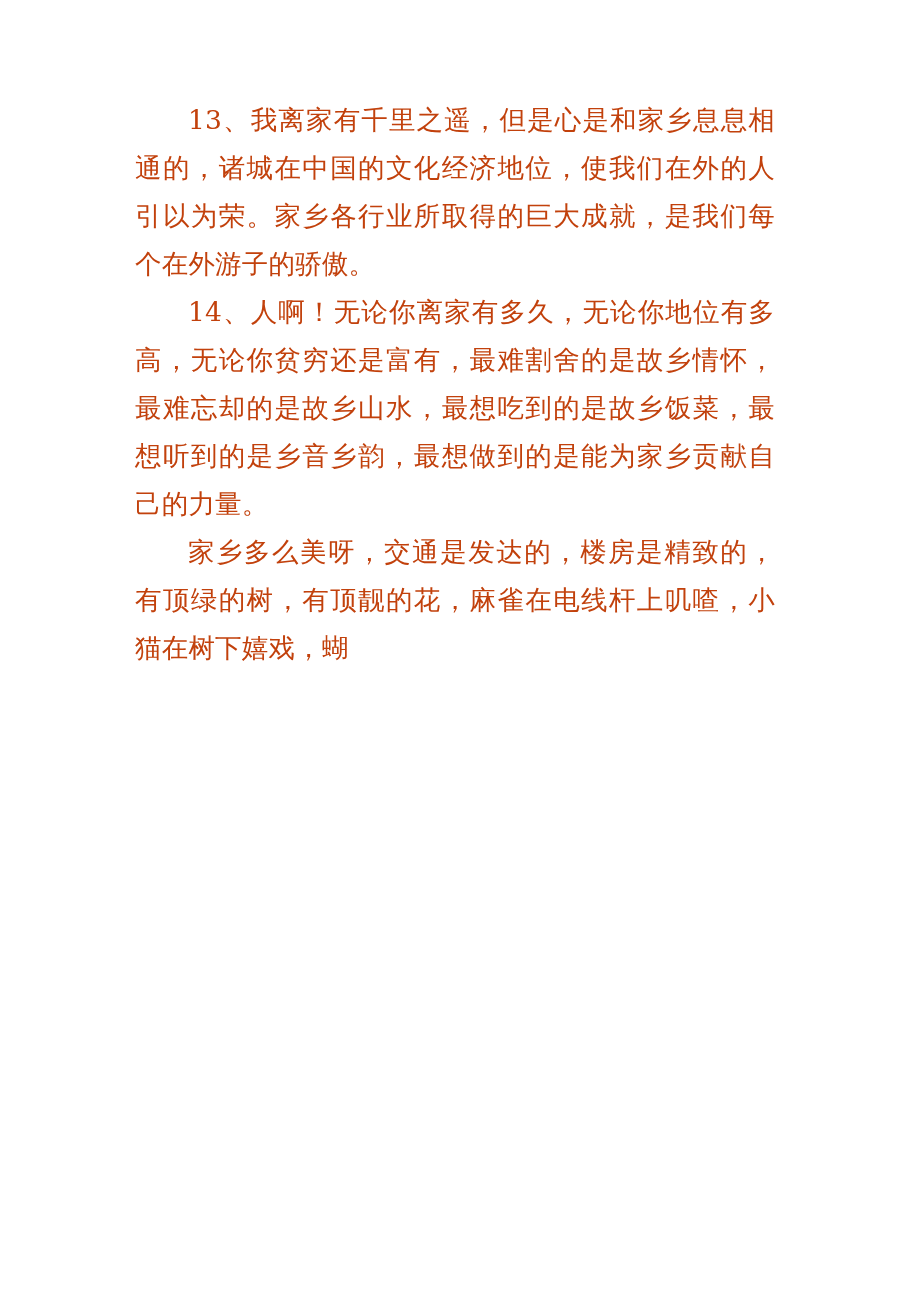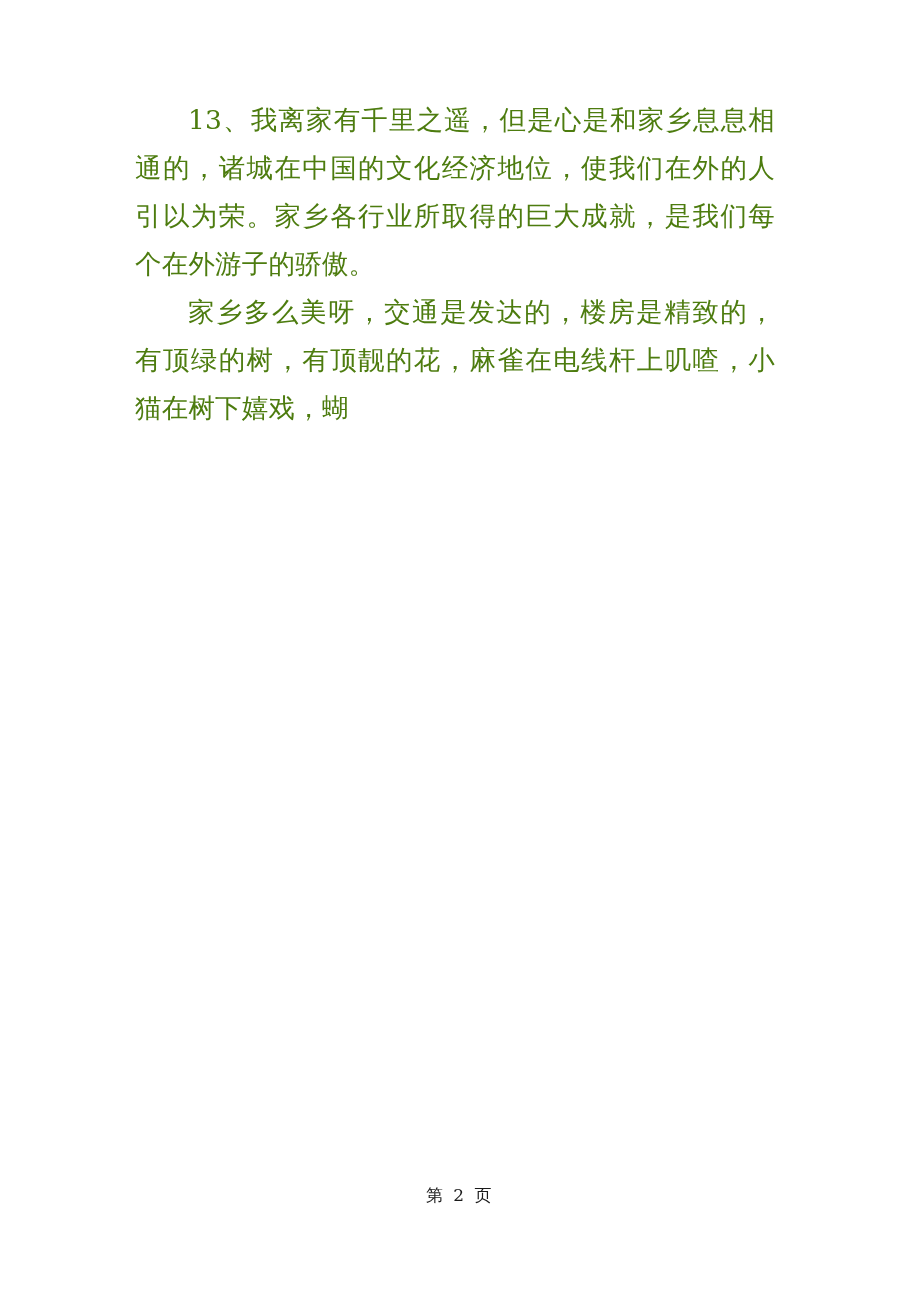--- a/index.html
+++ b/index.html
@@ -35,21 +35,21 @@
 
   .para {
     margin: 0;
     padding: 0;
     text-indent: 2em;
     font-size: 26.5px;
     line-height: 48px;
     text-align: justify;
     text-justify: inter-ideograph;
     letter-spacing: 0.2px;
-    color: #4d7c0f;
+    color: #c2410c;
     word-break: break-all;
   }
 
   .para + .para {
     margin-top: 0;
   }
 
   .page-footer {
     position: absolute;
     left: 0;
@@ -63,18 +63,18 @@
     font-family: "DejaVu Serif", "Liberation Serif", serif;
   }
 </style>
 </head>
 <body>
 
 <div class="page">
 
   <div class="text-body">
     <p class="para">13、我离家有千里之遥，但是心是和家乡息息相通的，诸城在中国的文化经济地位，使我们在外的人引以为荣。家乡各行业所取得的巨大成就，是我们每个在外游子的骄傲。</p>
+    <p class="para">14、人啊！无论你离家有多久，无论你地位有多高，无论你贫穷还是富有，最难割舍的是故乡情怀，最难忘却的是故乡山水，最想吃到的是故乡饭菜，最想听到的是乡音乡韵，最想做到的是能为家乡贡献自己的力量。</p>
     <p class="para">家乡多么美呀，交通是发达的，楼房是精致的，有顶绿的树，有顶靓的花，麻雀在电线杆上叽喳，小猫在树下嬉戏，蝴</p>
   </div>
 
-  <div class="page-footer">第 2 页</div>
 
 </div>
 
 </body></html>

